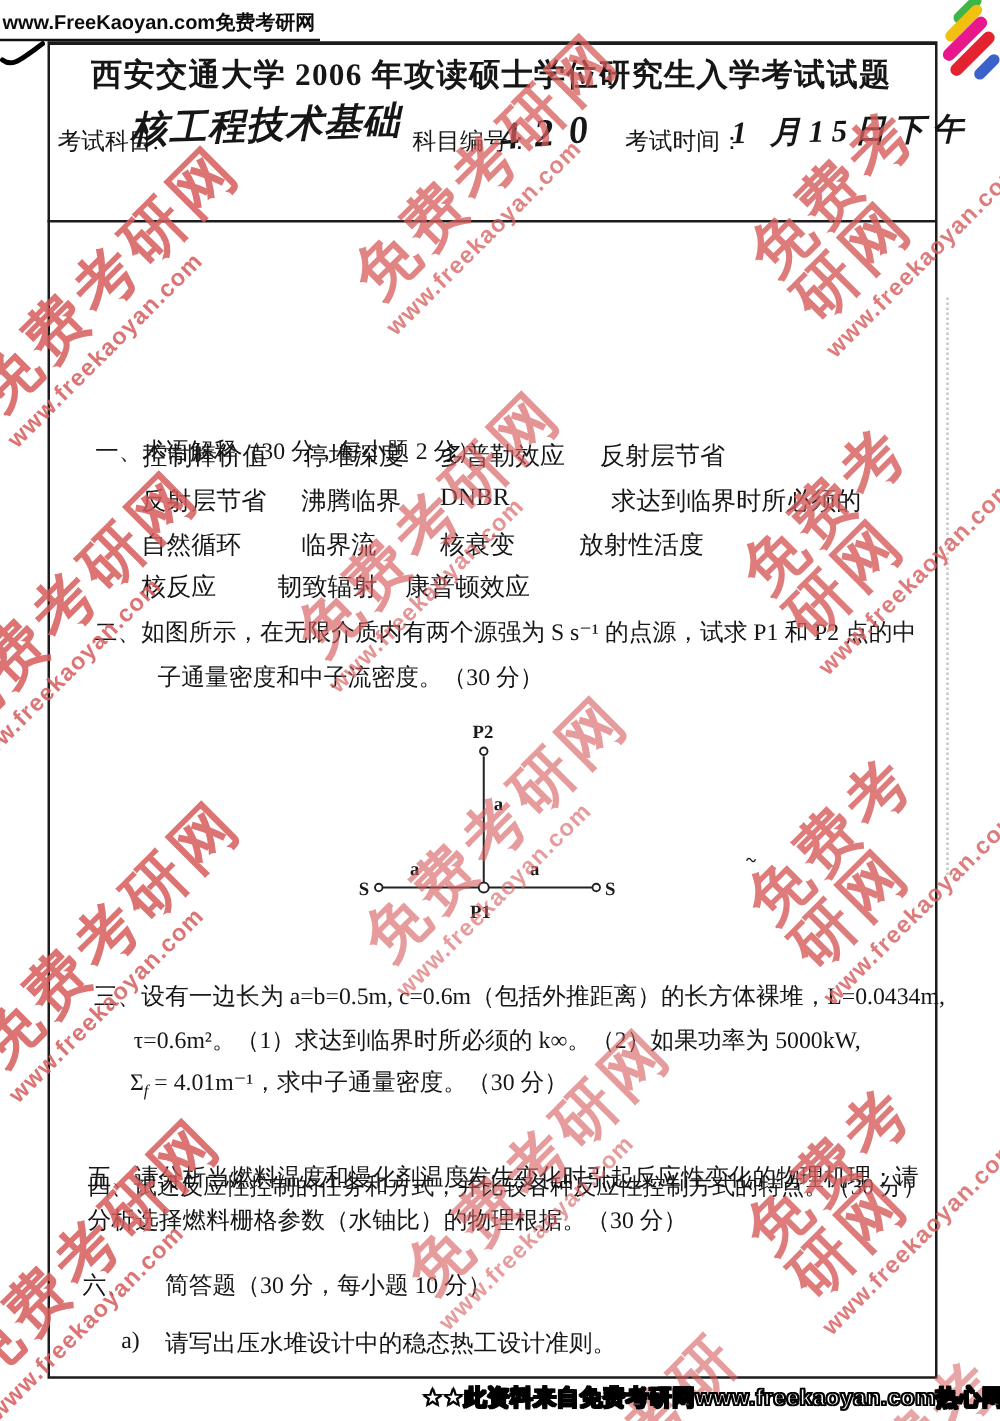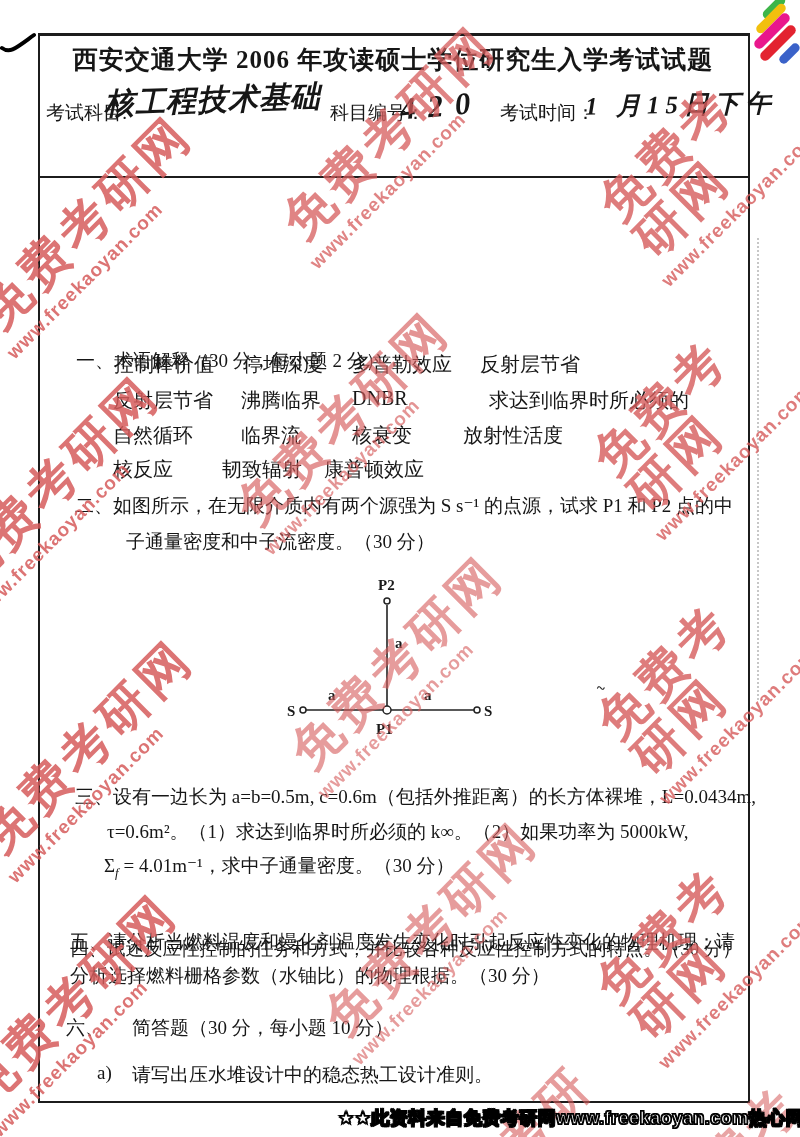--- a/index.html
+++ b/index.html
@@ -57,20 +57,21 @@
 </style>
 </head>
 <body>
 
 <div class="page">
 
   <div class="abs frame"></div>
   <div class="abs divider"></div>
   <div class="abs dotted-artifact"></div>
 
+  <div class="abs site-header t">www.FreeKaoyan.com免费考研网</div>
 
   <svg class="abs pen" width="40" height="26">
     <path d="M2,18 C10,24 16,18 34,5" fill="none" stroke="#000" stroke-width="4" stroke-linecap="round"></path>
   </svg>
 
   <div class="abs logo">
     <span class="stripe s1"></span>
     <span class="stripe s2"></span>
     <span class="stripe s3"></span>
     <span class="stripe s4"></span>

